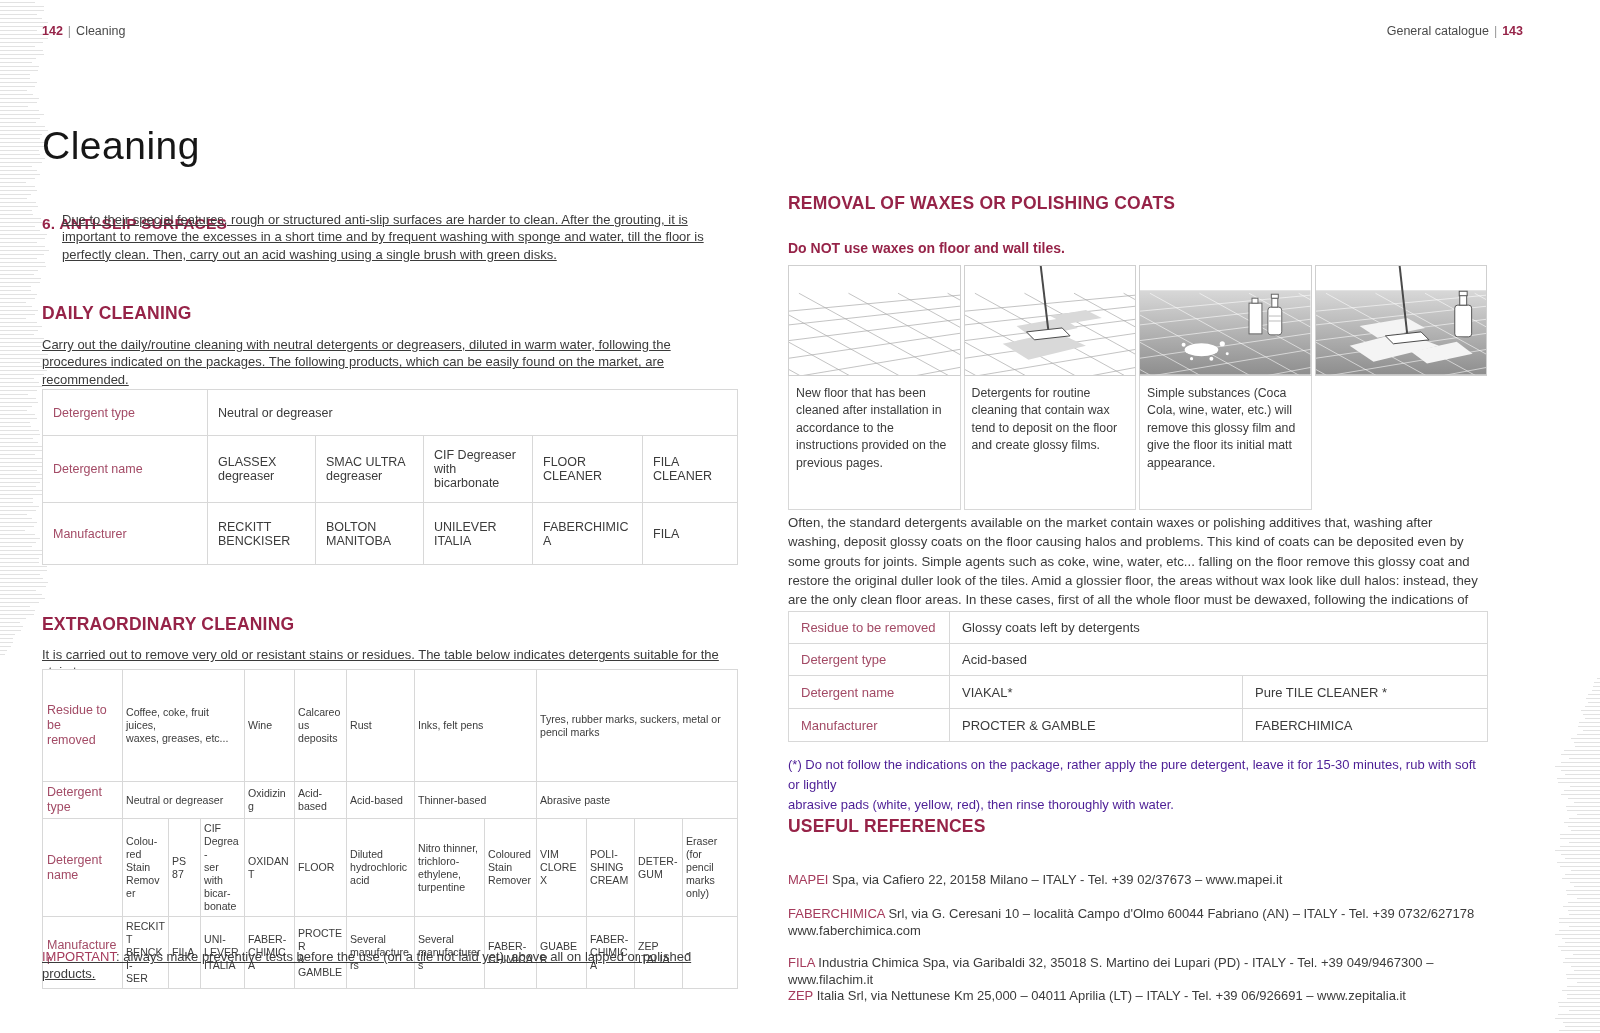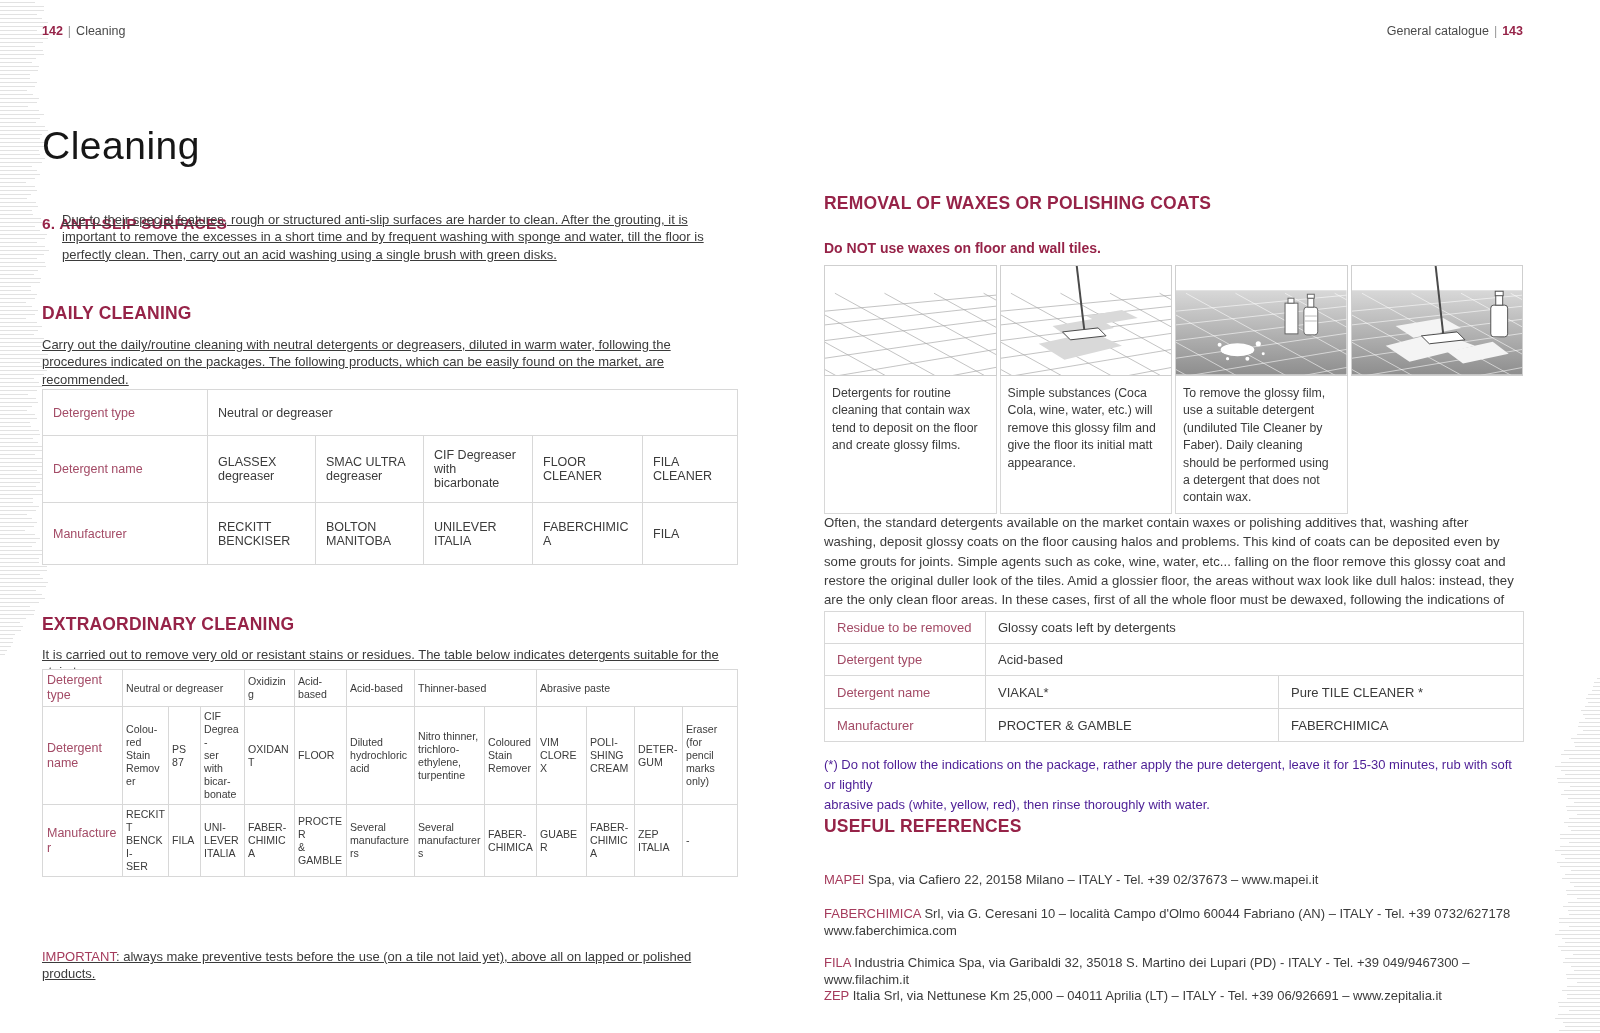--- a/index.html
+++ b/index.html
@@ -380,20 +380,33 @@
           <col style="width:52px">
           <col style="width:68px">
           <col style="width:70px">
         <col style="width:52px">
           <col style="width:50px">
           <col style="width:48px">
           <col style="width:48px">
           <col style="width:55px">
       </colgroup>
       <tbody>
+          <tr style="height:112px">
+        <th>Residue to be
+removed</th>
+        <td colspan="3">Coffee, coke, fruit juices,
+waxes, greases, etc...</td>
+        <td>Wine</td>
+        <td>Calcareous
+deposits</td>
+        <td>Rust</td>
+        <td colspan="2">Inks, felt pens</td>
+        <td colspan="4">Tyres, rubber marks, suckers, metal or
+pencil marks</td>
+      </tr>
       <tr style="height:37px">
         <th>Detergent
 type</th>
         <td colspan="3">Neutral or degreaser</td>
         <td>Oxidizing</td>
         <td>Acid-based</td>
         <td>Acid-based</td>
         <td colspan="2">Thinner-based</td>
         <td colspan="4">Abrasive paste</td>
       </tr>
@@ -462,21 +475,21 @@
         <td>-</td>
       </tr>
     </tbody>
       </table>
 
     <div class="abs body-txt important" style="left:0;top:948px;width:695px;">
       <span class="lab">IMPORTANT</span><span>: always make preventive tests before the use (on a tile not laid yet), above all on lapped or polished products.</span>
     </div>
   </div>
 
-  <div class="abs" style="left:824px;top:0;width:699px;height:1033px;">
+  <div class="abs" style="left:788px;top:0;width:699px;height:1033px;">
 
     <div class="abs h-sec" style="left:0;top:193px;">REMOVAL OF WAXES OR POLISHING COATS</div>
     <div class="abs h-min" style="left:0;top:240px;">Do NOT use waxes on floor and wall tiles.</div>
 
     <div class="abs figgrid" style="left:0;top:265px;width:699px;">
 
       <div class="figbox">
         <svg viewBox="0 0 172 109">
           <g class="grid">
             <line x1="-10" y1="46" x2="182" y2="28"></line>
@@ -611,23 +624,23 @@
             <polygon points="70,70 106,66 114,74 78,78" fill="#ffffff" stroke="#4a4a4a" stroke-width="1"></polygon>
           </g>
           <g>
             <rect x="140" y="39" width="17" height="32" rx="3" fill="#ffffff" stroke="#555555" stroke-width="1"></rect>
             <rect x="145" y="29" width="7" height="10" fill="#ffffff" stroke="#555555" stroke-width="1"></rect>
             <rect x="144.5" y="25" width="8" height="4.5" fill="#ffffff" stroke="#555555" stroke-width="1"></rect>
           </g>
         </svg>
       </div>
 
+      <div class="capbox">New floor that has been cleaned after installation in accordance to the instructions provided on the previous pages.</div>
       <div class="capbox">Detergents for routine cleaning that contain wax tend to deposit on the floor and create glossy films.</div>
       <div class="capbox">Simple substances (Coca Cola, wine, water, etc.) will remove this glossy film and give the floor its initial matt appearance.</div>
-      <div class="capbox">To remove the glossy film, use a suitable detergent (undiluted Tile Cleaner by Faber). Daily cleaning should be performed using a detergent that does not contain wax.</div>
     </div>
 
     <div class="abs body-txt2" style="left:0;top:513px;width:699px;">Often, the standard detergents available on the market contain waxes or polishing additives that, washing after washing, deposit glossy coats on the floor causing halos and problems. This kind of coats can be deposited even by some grouts for joints. Simple agents such as coke, wine, water, etc... falling on the floor remove this glossy coat and restore the original duller look of the tiles. Amid a glossier floor, the areas without wax look like dull halos: instead, they are the only clean floor areas. In these cases, first of all the whole floor must be dewaxed, following the indications of the table below. Then, use the detergents of the table besides for the routine cleaning.</div>
 
     <table class="abs t3" style="left:0;top:611px;width:699px;">
       <colgroup>
           <col style="width:161px">
           <col style="width:293px">
           <col style="width:245px">
         </colgroup>

